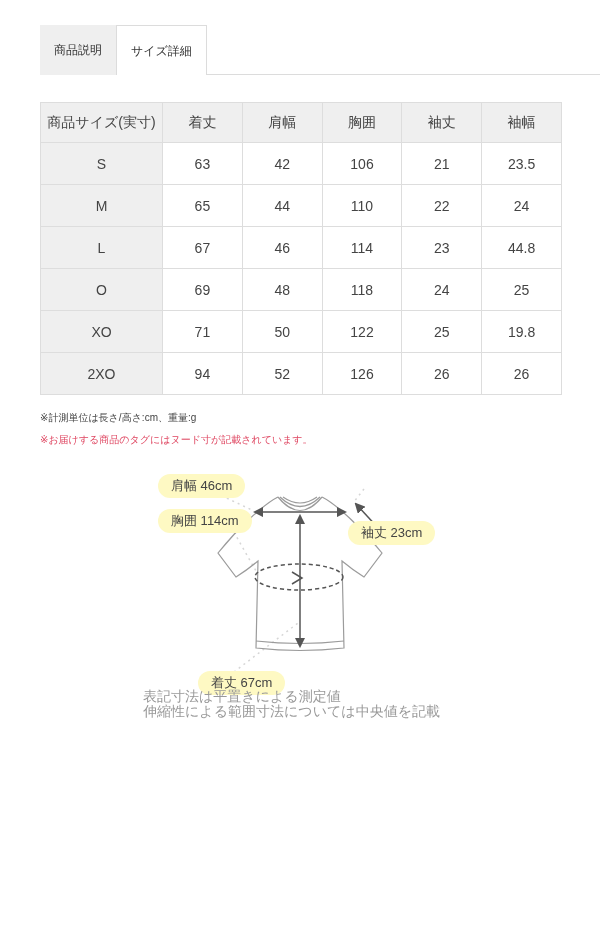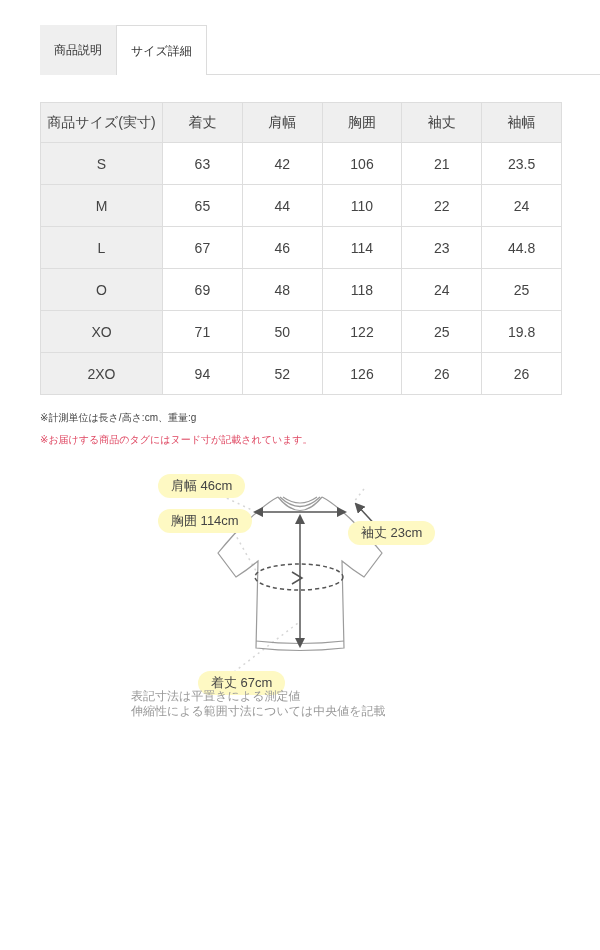--- a/index.html
+++ b/index.html
@@ -46,22 +46,22 @@
   .diagram svg { position:absolute; left:0; top:0; }
   .pill {
     position:absolute; background:#fef9c3; border-radius:13px;
     padding:3px 13px; font-size:13px; color:#444; white-space:nowrap;
   }
   .pill-shoulder { left:118px; top:9px; }
   .pill-sleeve   { left:308px; top:8px;margin-top:48px; }
   .pill-chest    { left:118px; top:44px; }
   .pill-length   { left:158px; top:206px; }
   .diagram-foot {
-    position:absolute; left:91px; top:224px;
-    font-size:12px; line-height:15px; color:#999;
+    position:absolute; left:103px; top:224px;
+    font-size:14px; line-height:15px; color:#999;
   }
 </style>
 </head>
 <body>
 
 <div class="tabs">
   <div class="tab inactive">商品説明</div>
   <div class="tab active">サイズ詳細</div>
   <div class="tab-spacer"></div>
 </div>

